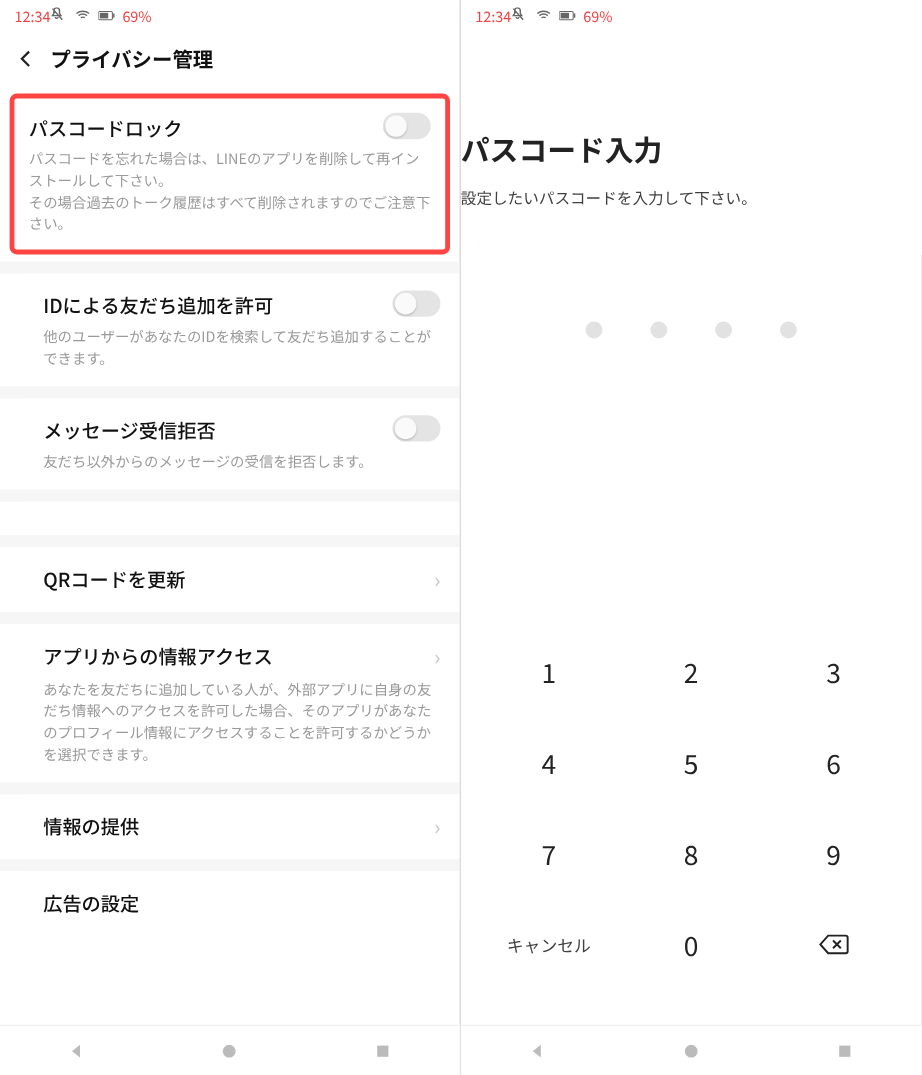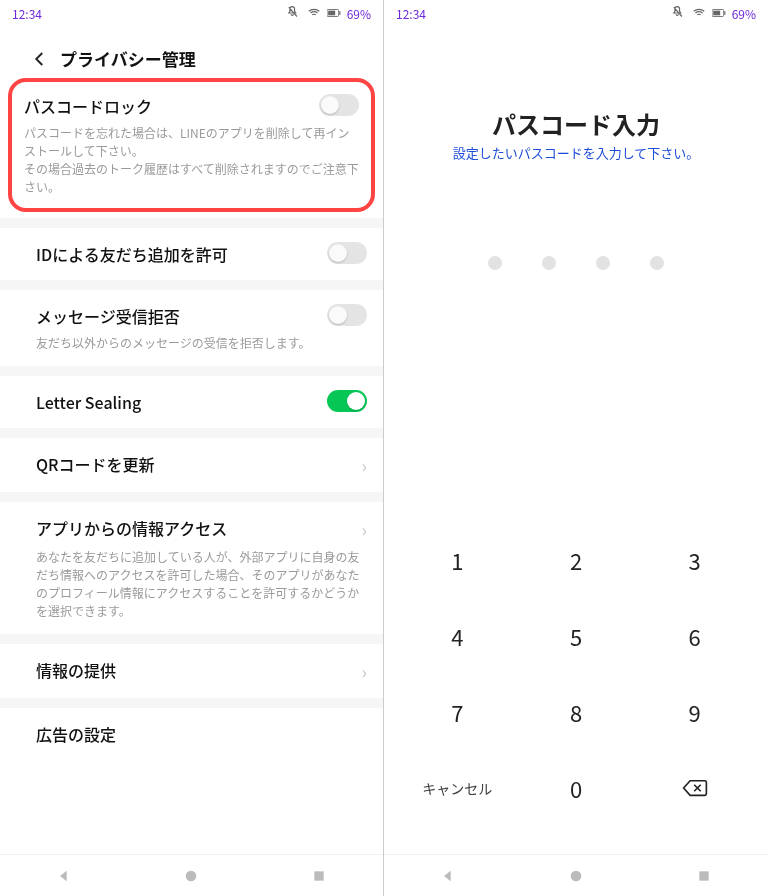--- a/index.html
+++ b/index.html
@@ -1,45 +1,45 @@
 <!DOCTYPE html>
 <html><head>
 <meta charset="utf-8">
 <style>
   * { margin: 0; padding: 0; box-sizing: border-box; }
   body { font-family: -apple-system, "Hiragino Sans", "Noto Sans CJK JP", sans-serif; background: #aaa; width: 768px; height: 896px; overflow: hidden; }
   .container { display: flex; width: 768px; height: 896px; }
   .phone { width: 384px; height: 896px; background: #fff; position: relative; display: flex; flex-direction: column; }
   .phone-left { border-right: 1px solid #ccc; }
-  .status-bar { height: 26px; display: flex; align-items: center; justify-content: space-between; padding: 0 12px; font-size: 12px; color: #6d28d9; }
+  .status-bar { height: 26px; display: flex; align-items: center; padding: 0 12px; font-size: 12px; color: #ef4444; }
   .status-right { display: flex; align-items: center; gap: 6px; font-size: 12px; }
   .status-icon { width: 14px; height: 14px; display: inline-flex; align-items: center; justify-content: center; }
-  .header { height: 46px; display: flex; align-items: flex-end; padding: 0 28px; border-bottom: 1px solid #fff; }
+  .header { height: 46px; display: flex; align-items: center; padding: 0 10px; border-bottom: 1px solid #fff; }
   .back-icon { width: 24px; height: 24px; display: flex; align-items: center; justify-content: center; font-size: 20px; color: #222; }
   .header-title { font-size: 17px; font-weight: 700; margin-left: 8px; color: #111; }
   .content { flex: 1; overflow-y: auto; }
   .setting-block { padding: 14px 16px; background: #fff; margin-left: 20px; }
   .divider { height: 10px; background: #f6f6f6; }
-  .highlighted { border: 4px solid #f44; border-radius: 18px; margin: 6px 8px; padding: 12px 12px; }
+  .highlighted { border: 4px solid #f44; border-radius: 6px; margin: 6px 8px; padding: 12px 12px; }
   .setting-row { display: flex; align-items: flex-start; justify-content: space-between; }
   .setting-title { font-size: 16px; color: #111; font-weight: 500; flex: 1; }
   .setting-desc { font-size: 12px; color: #9a9a9a; margin-top: 6px; line-height: 1.5; }
   .toggle { width: 40px; height: 22px; border-radius: 11px; background: #e4e4e4; position: relative; flex-shrink: 0; }
   .toggle::after { content: ""; position: absolute; width: 18px; height: 18px; background: #fff; border-radius: 50%; top: 2px; right: 2px; box-shadow: 0 1px 2px rgba(0,0,0,0.2); }
   .toggle.off::after { left: 2px; right: auto; background: #fafafa; }
   .toggle.off { background: #e4e4e4; }
   .toggle.on { background: #06c755; }
   .chevron { color: #c8c8c8; font-size: 18px; }
   .nav-bar { height: 42px; display: flex; align-items: center; justify-content: space-around; background: #fff; border-top: 1px solid #f0f0f0; }
   .nav-btn { width: 20px; height: 20px; display: flex; align-items: center; justify-content: center; color: #bbb; font-size: 16px; }
   
   .entry-area { flex: 1; display: flex; flex-direction: column; }
-  .entry-title-wrap { margin-top: 80px; text-align: center; }
+  .entry-title-wrap { margin-top: 80px; text-align: left; }
   .entry-title { font-size: 24px; font-weight: 700; color: #222; }
-  .entry-sub { font-size: 13px; color: #1d4ed8; margin-top: 2px; }
+  .entry-sub { font-size: 13px; color: #404040; margin-top: 14px; }
   .dots { display: flex; justify-content: center; gap: 40px; margin-top: 94px; }
   .dot { width: 14px; height: 14px; border-radius: 50%; background: #e2e2e2; }
   .keypad { margin-top: auto; padding: 0 14px 8px 14px; margin-bottom: 20px;}
   .keypad-row { display: flex; }
   .key { flex: 1; height: 76px; display: flex; align-items: center; justify-content: center; font-size: 22px; color: #222; font-weight: 400; }
   .key.cancel { font-size: 14px; color: #404040; }
   .key.bksp svg { width: 26px; height: 20px; }
 </style>
 </head>
 <body>
@@ -90,39 +90,36 @@
 その場合過去のトーク履歴はすべて削除されますのでご注意下さい。</div>
       </div>
 
       <div class="divider"></div>
 
       <div class="setting-block">
         <div class="setting-row">
           <span class="setting-title">IDによる友だち追加を許可</span>
           <span class="toggle off"></span>
         </div>
+        <div class="setting-desc">他のユーザーがあなたのIDを検索して友だち追加することができます。</div>
       </div>
 
       <div class="divider"></div>
 
       <div class="setting-block">
         <div class="setting-row">
           <span class="setting-title">メッセージ受信拒否</span>
           <span class="toggle off"></span>
         </div>
         <div class="setting-desc">友だち以外からのメッセージの受信を拒否します。</div>
       </div>
 
       <div class="divider"></div>
 
       <div class="setting-block">
-        <div class="setting-row">
-          <span class="setting-title">Letter Sealing</span>
-          <span class="toggle on"></span>
-        </div>
       </div>
 
       <div class="divider"></div>
 
       <div class="setting-block">
         <div class="setting-row">
           <span class="setting-title">QRコードを更新</span>
           <span class="chevron">›</span>
         </div>
       </div>

